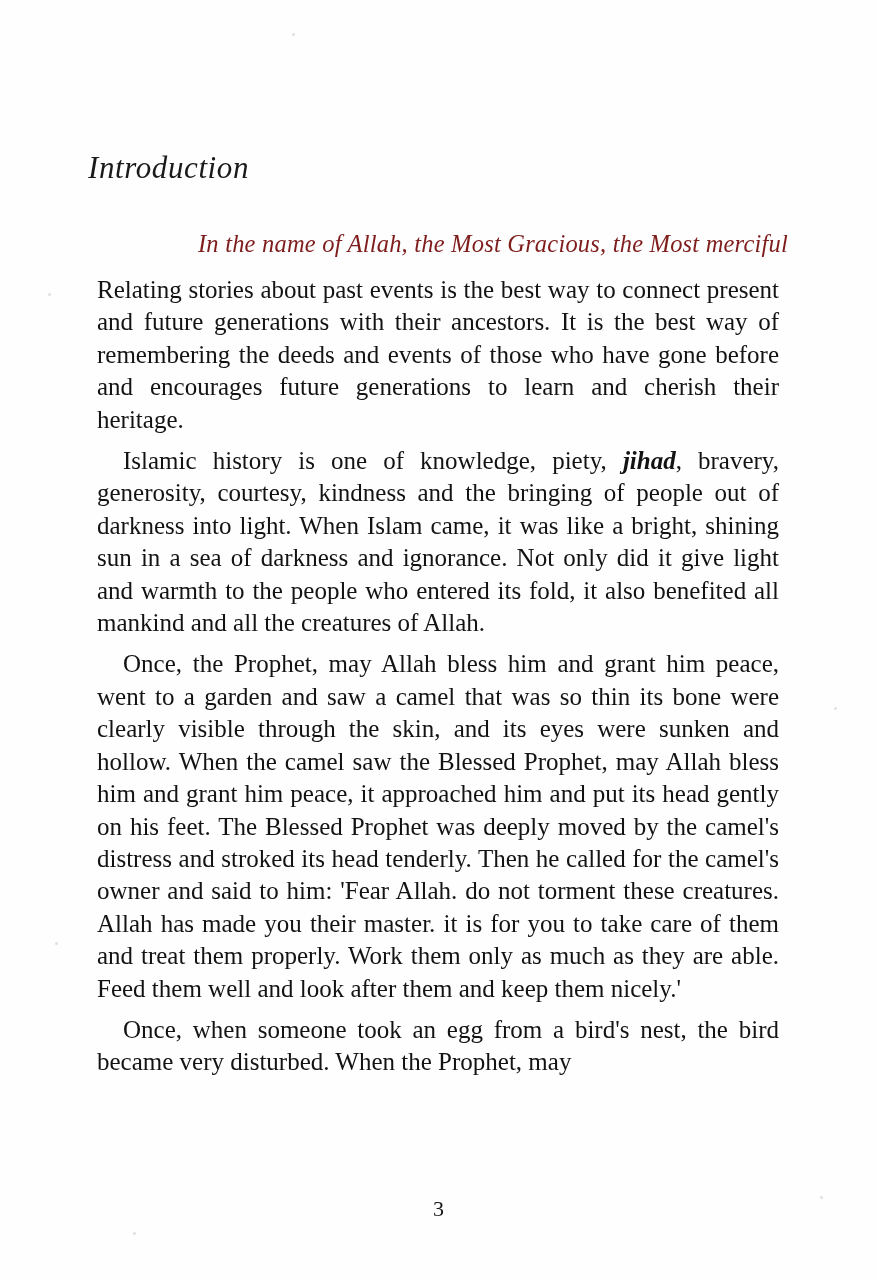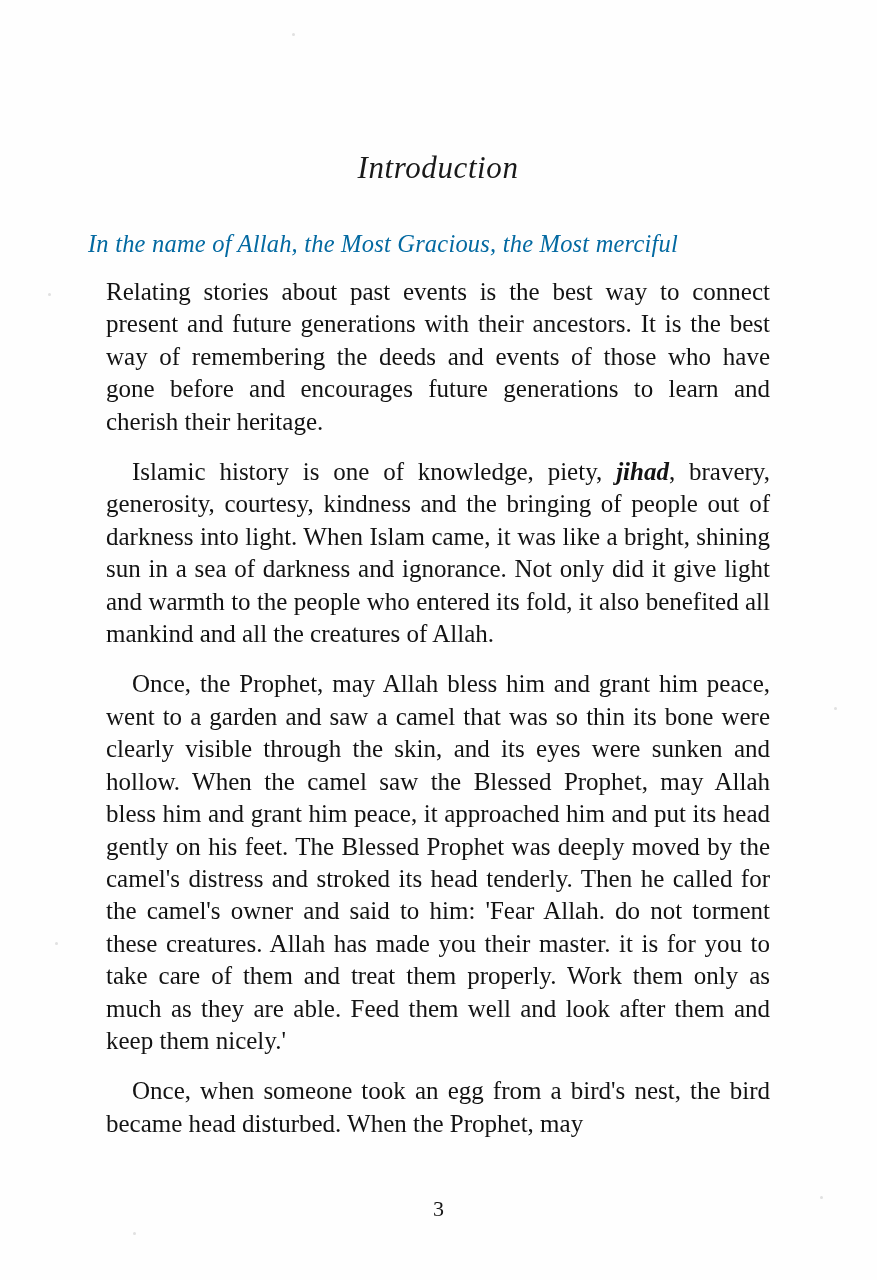--- a/index.html
+++ b/index.html
@@ -26,42 +26,42 @@
   .content {
     position: absolute;
     left: 88px;
     top: 150px;
     width: 700px;
   }
   .chapter-title {
     font-family: "Liberation Serif", serif;
     font-style: italic;
     font-size: 31px;
-    text-align: center;
+    text-align: left;
     letter-spacing: 0.6px;
     margin: 0 0 44px 0;
     font-weight: normal;
     color: #1a1a1a;
   }
   .basmala {
     font-family: "Liberation Serif", serif;
     font-style: italic;
     font-size: 24.5px;
-    text-align: left;
+    text-align: right;
     margin: 0 0 16px 0;
     letter-spacing: 0.2px;
-    color: #0369a1;
+    color: #7f1d1d;
     white-space: nowrap;
   }
   p.body-text {
     font-size: 25px;
     line-height: 32.4px;
     text-align: justify;
     text-justify: inter-word;
-    margin: 18px;
+    margin: 9px;
     color: #131313;
     -webkit-hyphens: none;
     hyphens: none;
   }
   p.body-text.indent {
     text-indent: 26px;
   }
   p.body-text em {
     font-style: italic;
     font-weight: bold;
@@ -106,19 +106,19 @@
     <h1 class="chapter-title">Introduction</h1>
 
     <div class="basmala">In the name of Allah, the Most Gracious, the Most merciful</div>
 
     <p class="body-text">Relating stories about past events is the best way to connect present and future generations with their ancestors. It is the best way of remembering the deeds and events of those who have gone before and encourages future generations to learn and cherish their heritage.</p>
 
     <p class="body-text indent"><span>Islamic history is one of knowledge, piety, <em>jihad</em>, bravery, generosity, courtesy, kindness and the bringing of people out of darkness into light. When Islam came, it was like a bright, shining sun in a sea of darkness and ignorance. Not only did it give light and warmth to the people who entered its fold, it also benefited all mankind and all the creatures of Allah.</span></p>
 
     <p class="body-text indent">Once, the Prophet, may Allah bless him and grant him peace, went to a garden and saw a camel that was so thin its bone were clearly visible through the skin, and its eyes were sunken and hollow. When the camel saw the Blessed Prophet, may Allah bless him and grant him peace, it approached him and put its head gently on his feet. The Blessed Prophet was deeply moved by the camel's distress and stroked its head tenderly. Then he called for the camel's owner and said to him: 'Fear Allah. do not torment these creatures. Allah has made you their master. it is for you to take care of them and treat them properly. Work them only as much as they are able. Feed them well and look after them and keep them nicely.'</p>
 
-    <p class="body-text indent">Once, when someone took an egg from a bird's nest, the bird became head disturbed. When the Prophet, may</p>
+    <p class="body-text indent">Once, when someone took an egg from a bird's nest, the bird became very disturbed. When the Prophet, may</p>
 
   </div>
 
   <div class="page-number">3</div>
 
 </div>
 
 </body></html>

